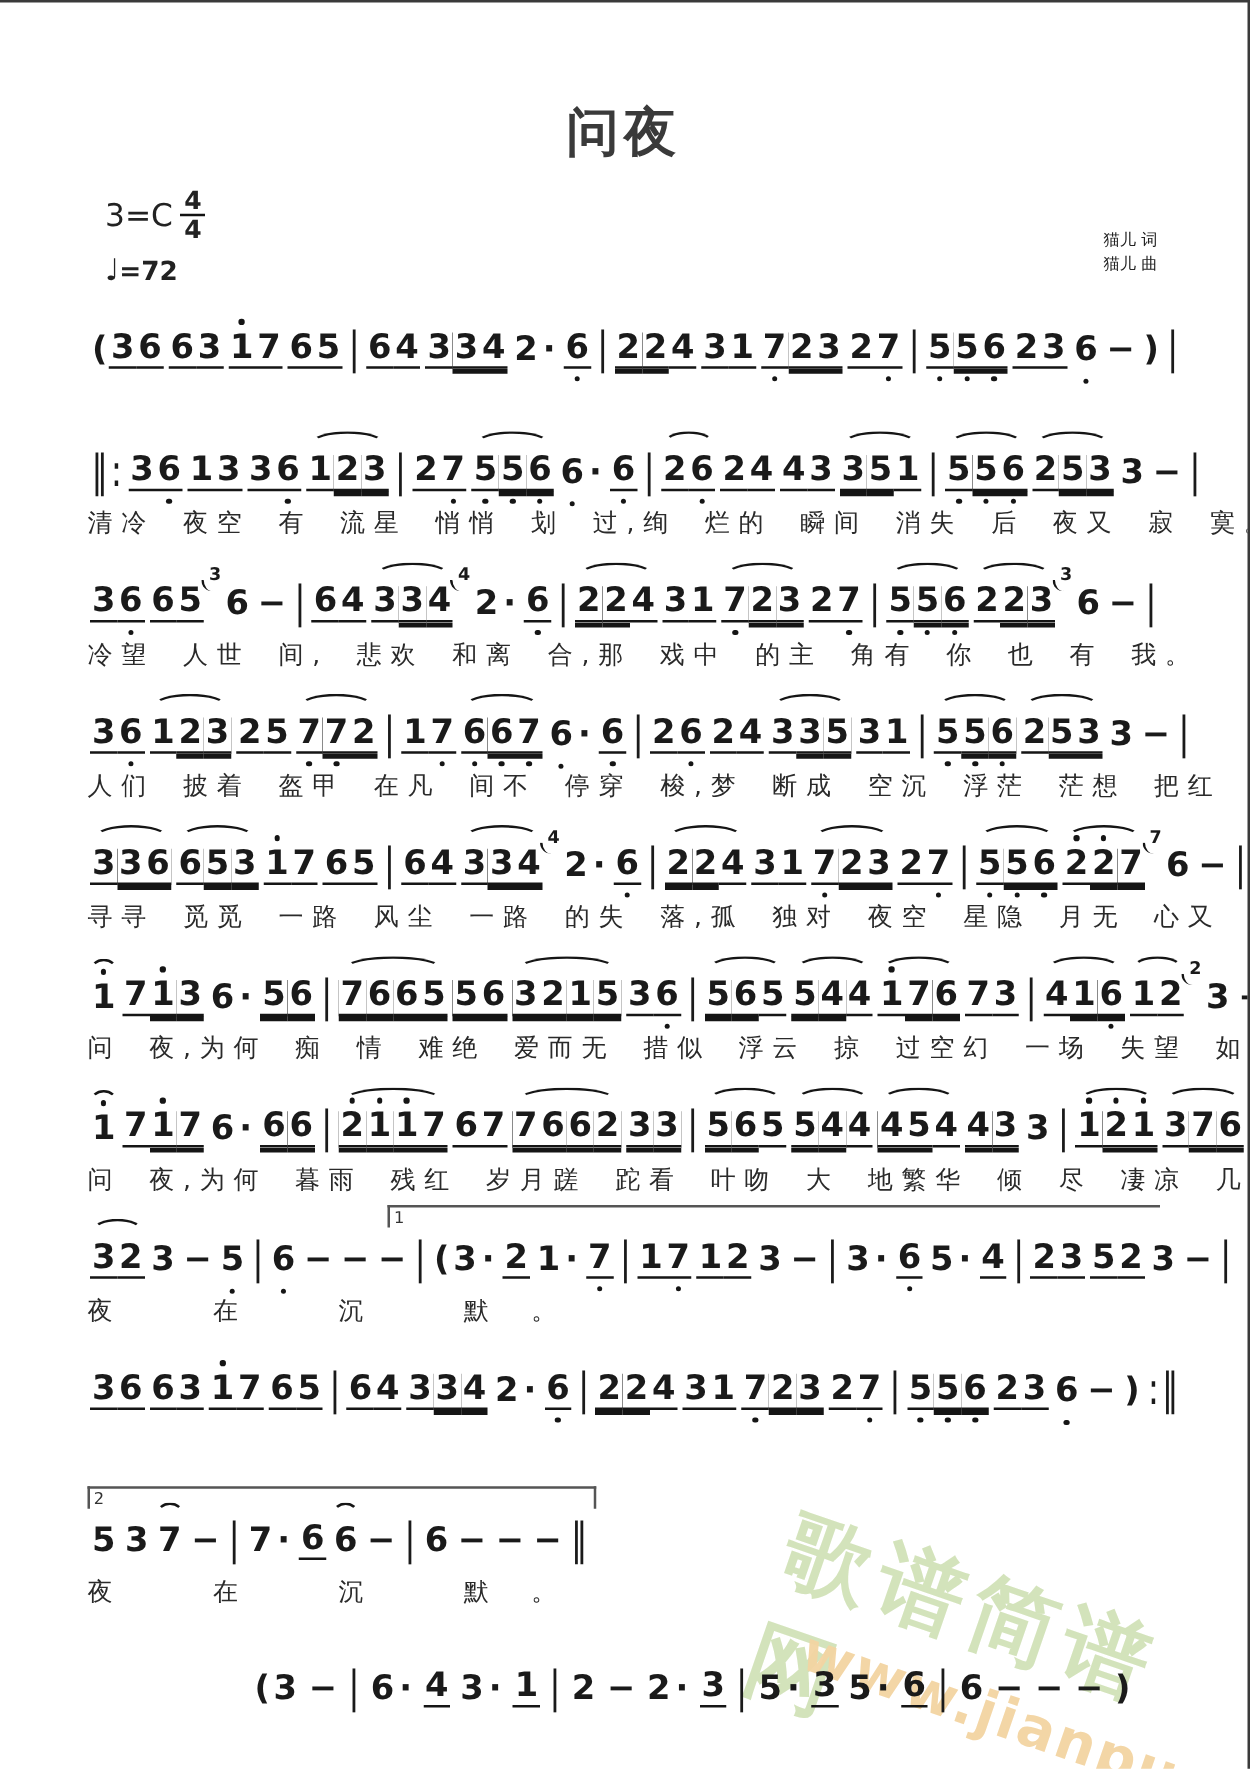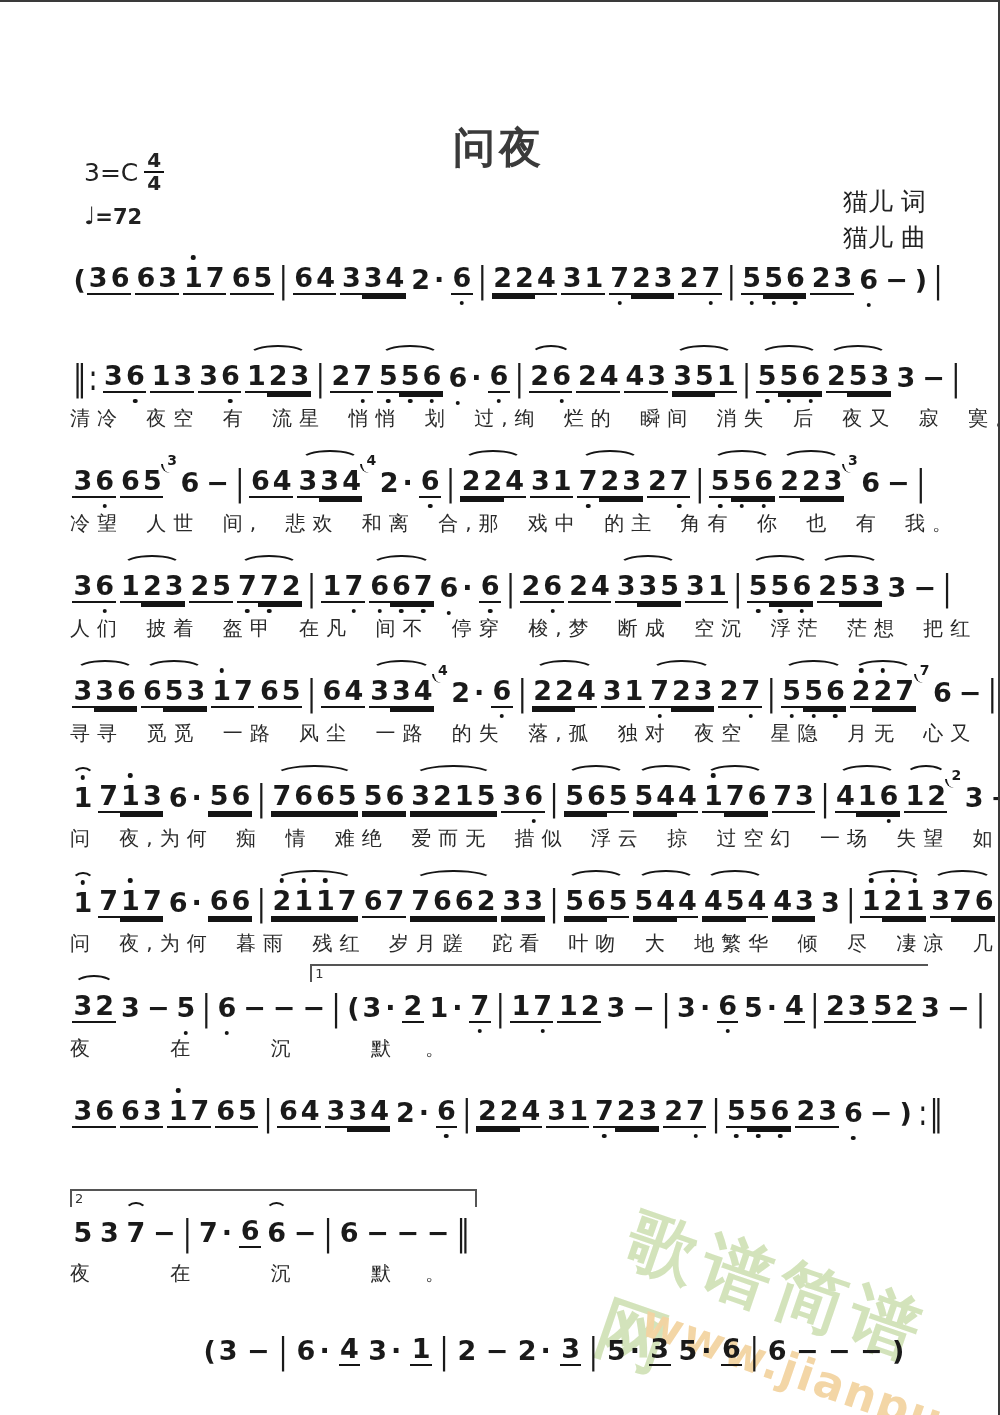--- a/index.html
+++ b/index.html
@@ -4,29 +4,29 @@
 <style>
   html,body{margin:0;padding:0;}
   body{
     width:1000px;height:1415px;position:relative;background:#ffffff;
     font-family:"DejaVu Sans",sans-serif;color:#1a1a1a;overflow:hidden;
     border-top:2px solid #3a3a3a;border-right:2px solid #3a3a3a;box-sizing:border-box;
   }
   
   .header{position:relative;z-index:2;height:240px;}
   h1{
-    margin:0;padding-top:118px;text-align:center;font-size:42px;font-weight:600;
+    margin:0;padding-top:76px;text-align:center;font-size:42px;font-weight:600;
     color:#3a3a3a;letter-spacing:4px;font-family:"DejaVu Sans",sans-serif;
   }
   .keysig{position:absolute;left:84px;top:148px;font-size:25px;font-weight:500;color:#222;display:flex;align-items:center;}
   .frac{display:inline-flex;flex-direction:column;align-items:center;margin-left:6px;font-weight:700;font-size:20px;line-height:1.05;}
   .frac .ftop{border-bottom:2.5px solid #111;padding:0 3px;}
   .tempo{position:absolute;left:84px;top:200px;font-size:21px;color:#222;font-weight:bold;}
   .tempo .notechar{font-size:24px;}
-  .credits{position:absolute;right:72px;top:182px;text-align:right;font-size:25px;color:#222;line-height:1.45;}
+  .credits{position:absolute;right:72px;top:182px;text-align:right;font-size:13px;color:#222;line-height:1.45;}
   
   #score{position:relative;z-index:2;margin:0 70px;}
   .row{position:relative;box-sizing:border-box;padding-top:20px;}
   #score .row:nth-child(1){height:98px;}
   #score .row:nth-child(n+2){height:105px;}
   #score .row:nth-child(9){height:120px;}
   #score .row:nth-child(10){height:118px;}
   #score .row:nth-child(11){height:auto;}
   .line{display:flex;justify-content:space-between;align-items:flex-end;position:relative;}
   #score .row:nth-child(10) .line{width:47%;}

